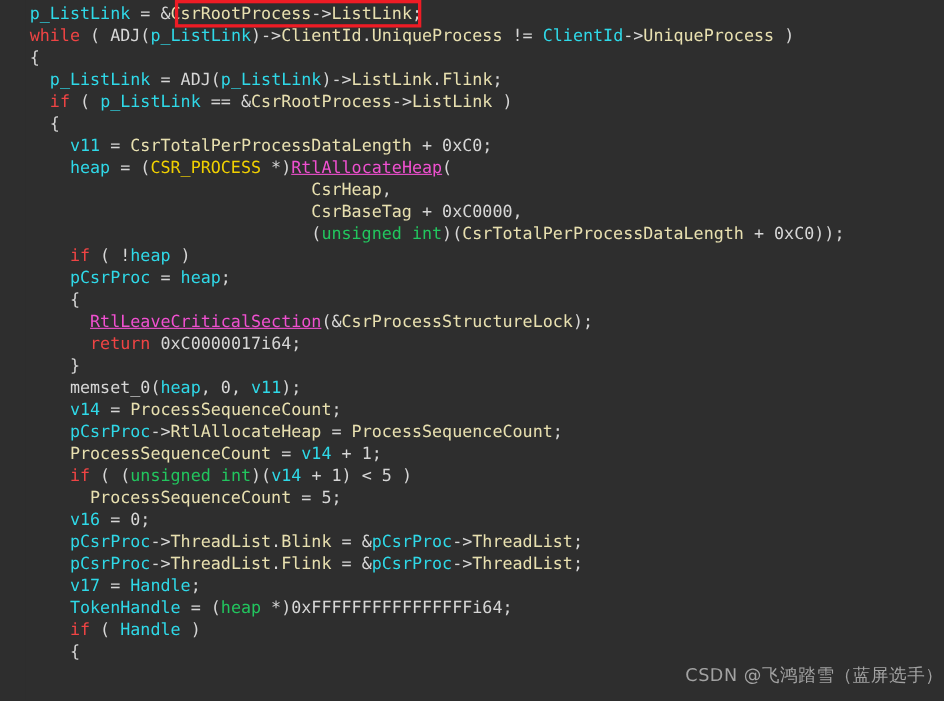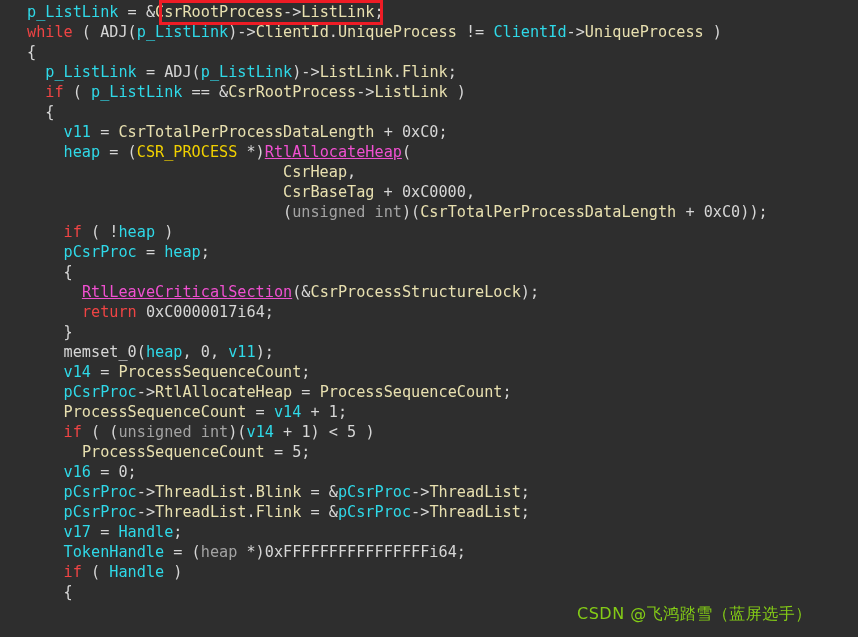--- a/index.html
+++ b/index.html
@@ -37,21 +37,21 @@
     line-height: 20px;
     white-space: pre;
     font-size: 15.2px;
     letter-spacing: 0px;
     padding-left: 4px;
     color: #d8d8d8;
   }
 
   
   .t-plain   { color: #d6d6d6; }          
-  .t-kw      { color: #a3a3a3; }          
+  .t-kw      { color: #22c55e; }          
   .t-ctrl    { color: #ef4444; }          
   .t-var     { color: #2fd9e8; }          
   .t-global  { color: #e8e0b0; }          
   .t-func    { color: #f050d0; text-decoration: underline; }          
   .t-type    { color: #f0d000; text-align: right; }
 
   
   #highlight-box {
     position: absolute;
     border: 3px solid #ee1c25;
@@ -102,15 +102,15 @@
       <div class="code-line"><span class="t-plain">    </span><span class="t-var">pCsrProc</span><span class="t-plain">-&gt;</span><span class="t-global">ThreadList</span><span class="t-plain">.</span><span class="t-global">Blink</span><span class="t-plain"> = &amp;</span><span class="t-var">pCsrProc</span><span class="t-plain">-&gt;</span><span class="t-global">ThreadList</span><span class="t-plain">;</span></div>
       <div class="code-line"><span class="t-plain">    </span><span class="t-var">pCsrProc</span><span class="t-plain">-&gt;</span><span class="t-global">ThreadList</span><span class="t-plain">.</span><span class="t-global">Flink</span><span class="t-plain"> = &amp;</span><span class="t-var">pCsrProc</span><span class="t-plain">-&gt;</span><span class="t-global">ThreadList</span><span class="t-plain">;</span></div>
       <div class="code-line"><span class="t-plain">    </span><span class="t-var">v17</span><span class="t-plain"> = </span><span class="t-var">Handle</span><span class="t-plain">;</span></div>
       <div class="code-line"><span class="t-plain">    </span><span class="t-var">TokenHandle</span><span class="t-plain"> = (</span><span class="t-kw">heap</span><span class="t-plain"> *)</span><span class="t-plain">0xFFFFFFFFFFFFFFFFi64</span><span class="t-plain">;</span></div>
       <div class="code-line"><span class="t-plain">    </span><span class="t-ctrl">if</span><span class="t-plain"> ( </span><span class="t-var">Handle</span><span class="t-plain"> )</span></div>
       <div class="code-line"><span class="t-plain">    {</span></div>
     </div>
 
   <div id="highlight-box" style="left: 136px; top: 0px; width: 224px; height: 25px; border-color: rgb(238, 28, 37);"></div>
 
-  <div id="watermark" style="left: 554px; top: 604px; color: #84cc16;">CSDN @飞鸿踏雪（蓝屏选手）</div>
+  <div id="watermark" style="left: 600px; top: 604px; color: #a3a3a3;">CSDN @飞鸿踏雪（蓝屏选手）</div>
 
 </div>
 
 </body></html>

